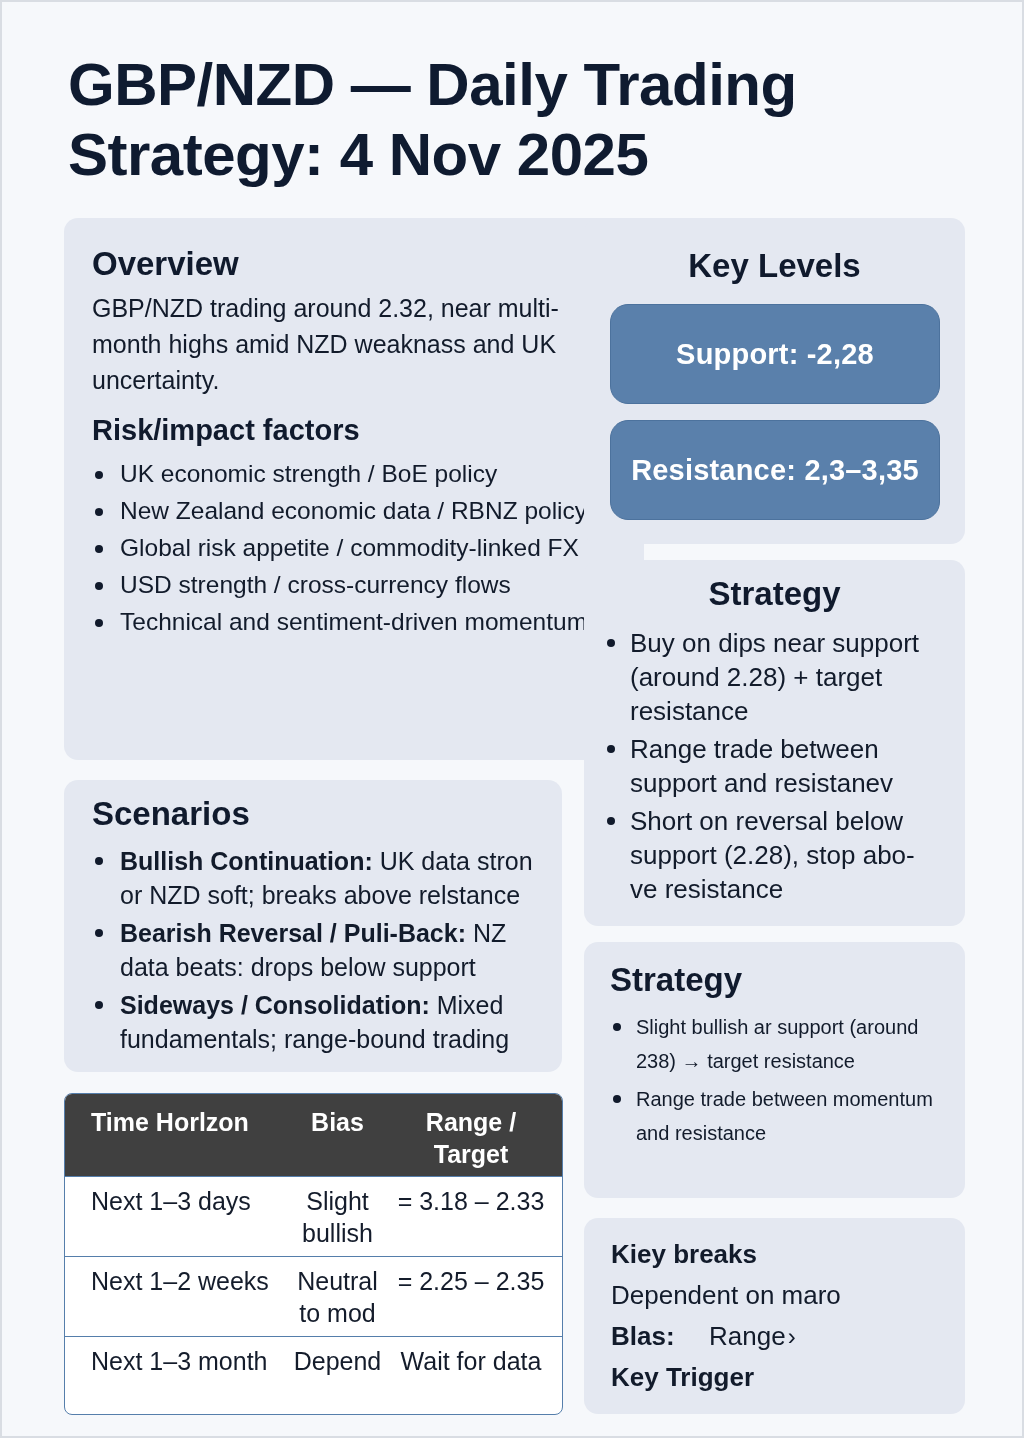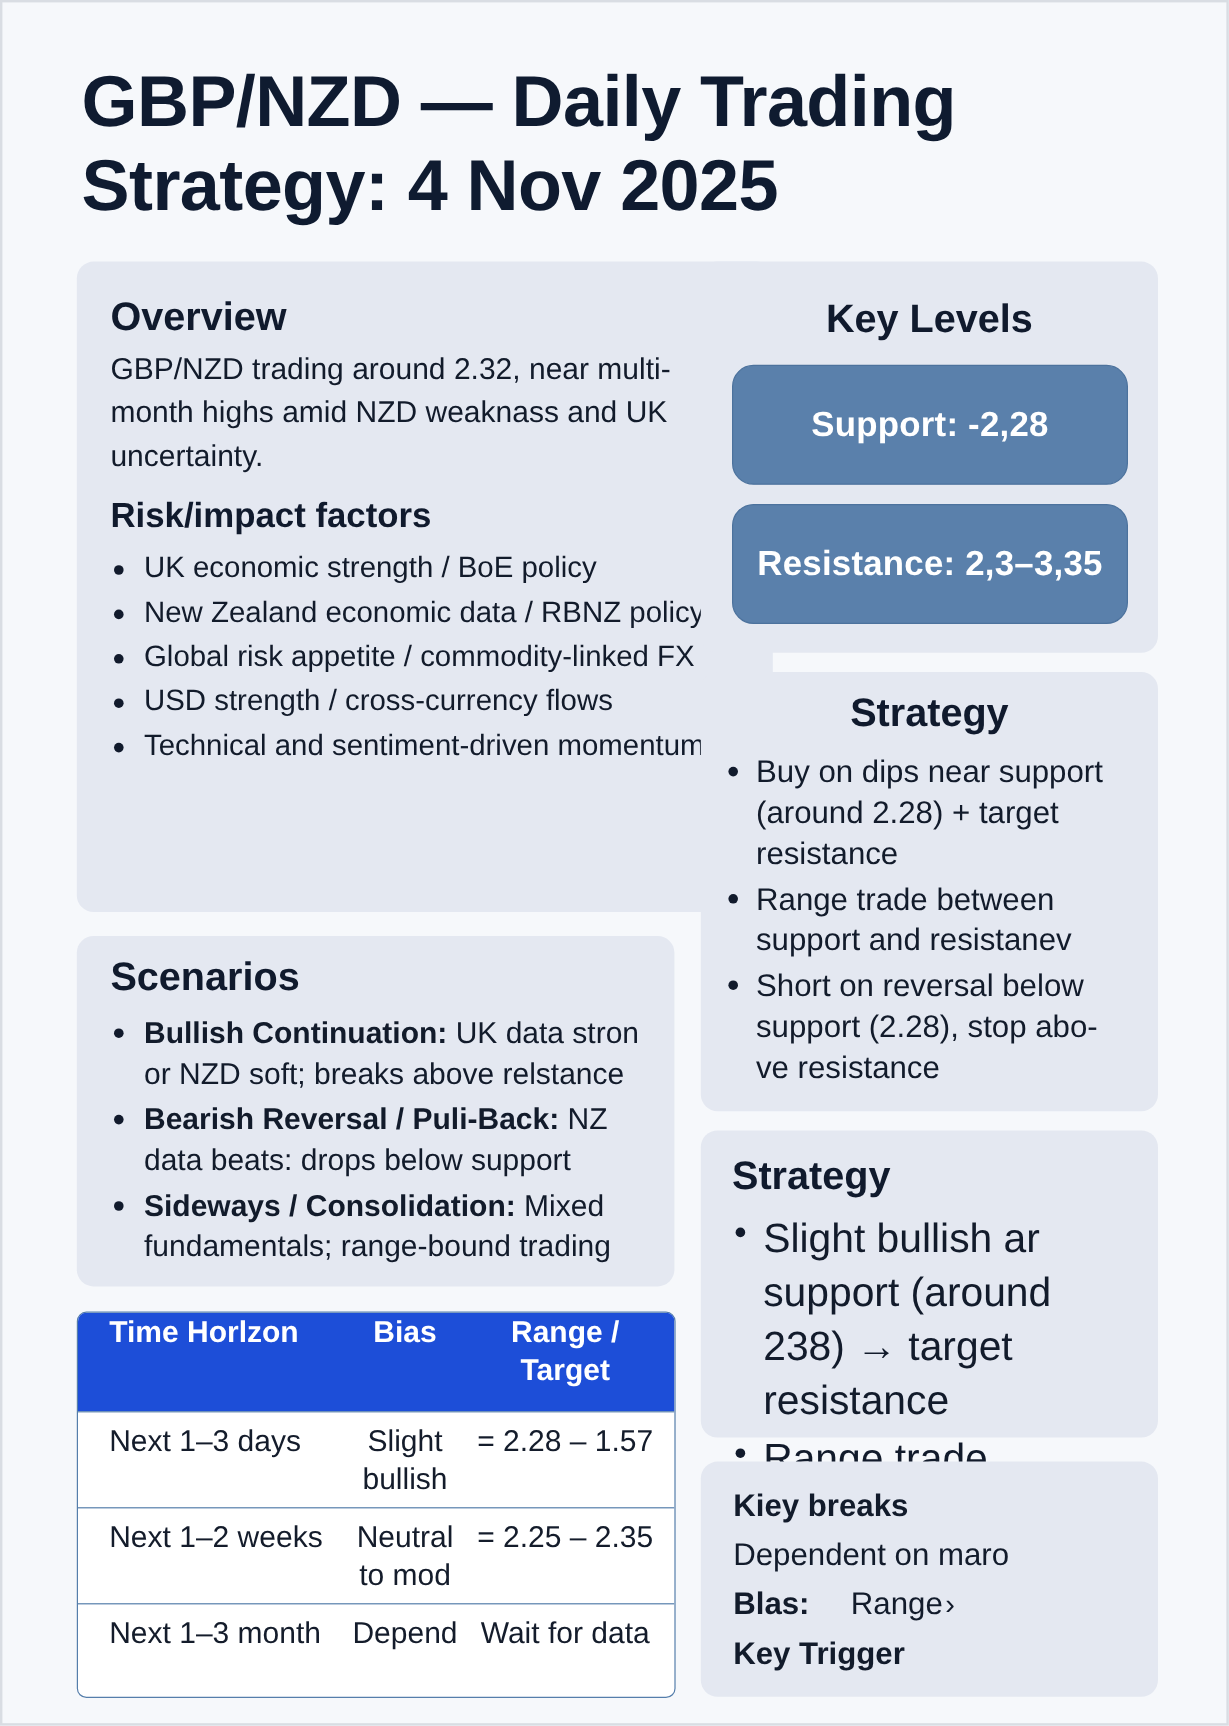--- a/index.html
+++ b/index.html
@@ -79,28 +79,28 @@
       position: absolute;
       left: 62px; top: 1091px;
       width: 499px; height: 322px;
       border: 1.5px solid #557eab;
       border-radius: 8px;
       overflow: hidden;
       background: #ffffff;
     }
     #horizon-table table { width: 100%; height: 100%; border-collapse: collapse; }
     #horizon-table th {
-      background: #1d4ed8;
+      background: #404040;
       color: #ffffff;
       font-size: 25px;
       font-weight: 700;
       line-height: 32px;
       height: 82px;
       vertical-align: top;
-      padding-top: 0;
+      padding-top: 12px;
     }
     #horizon-table td {
       font-size: 25px;
       line-height: 32px;
       color: #141c2b;
       vertical-align: top;
       padding-top: 8px;
       border-top: 1.5px solid #557eab;
       height: 80px;
     }
@@ -125,21 +125,21 @@
     }
 
     
     #strategy { left: 582px; top: 558px; width: 381px; height: 366px; padding: 14px 20px; }
     #strategy h2 { text-align: center; margin-bottom: 12px; }
     #strategy ul.bullets li { font-size: 26px; line-height: 34px; margin-bottom: 4px; padding-left: 26px; }
 
     
     #strategic { left: 582px; top: 940px; width: 381px; height: 256px; padding: 18px 26px; }
     #strategic h2 { margin-bottom: 10px; }
-    #strategic ul.bullets li { font-size: 34px; line-height: 45px; margin-bottom: 4px; padding-left: 26px; }
+    #strategic ul.bullets li { font-size: 20px; line-height: 34px; margin-bottom: 4px; padding-left: 26px; }
 
     
     #key-type { left: 582px; top: 1216px; width: 381px; height: 196px; padding: 16px 27px; }
     #key-type .row { font-size: 26px; line-height: 41px; color: #121b2b; }
     #key-type .label { font-weight: 700; }
     #key-type .bias-label { font-weight: 700; display: inline-block; width: 98px; }
     .chev { font-size: 24px; margin-left: 2px; }
   </style>
 </head>
 <body>
@@ -183,21 +183,21 @@
       <tr>
         <th>Time Horlzon</th>
         <th>Bias</th>
         <th>Range / Target</th>
       </tr>
     </thead>
     <tbody>
       <tr>
         <td>Next 1–3 days</td>
         <td>Slight bullish</td>
-        <td>= 2.28 – 1.57</td>
+        <td>= 3.18 – 2.33</td>
       </tr>
       <tr>
         <td>Next 1–2 weeks</td>
         <td>Neutral to mod</td>
         <td>= 2.25 – 2.35</td>
       </tr>
       <tr>
         <td>Next 1–3 month</td>
         <td>Depend</td>
         <td>Wait for data</td>

